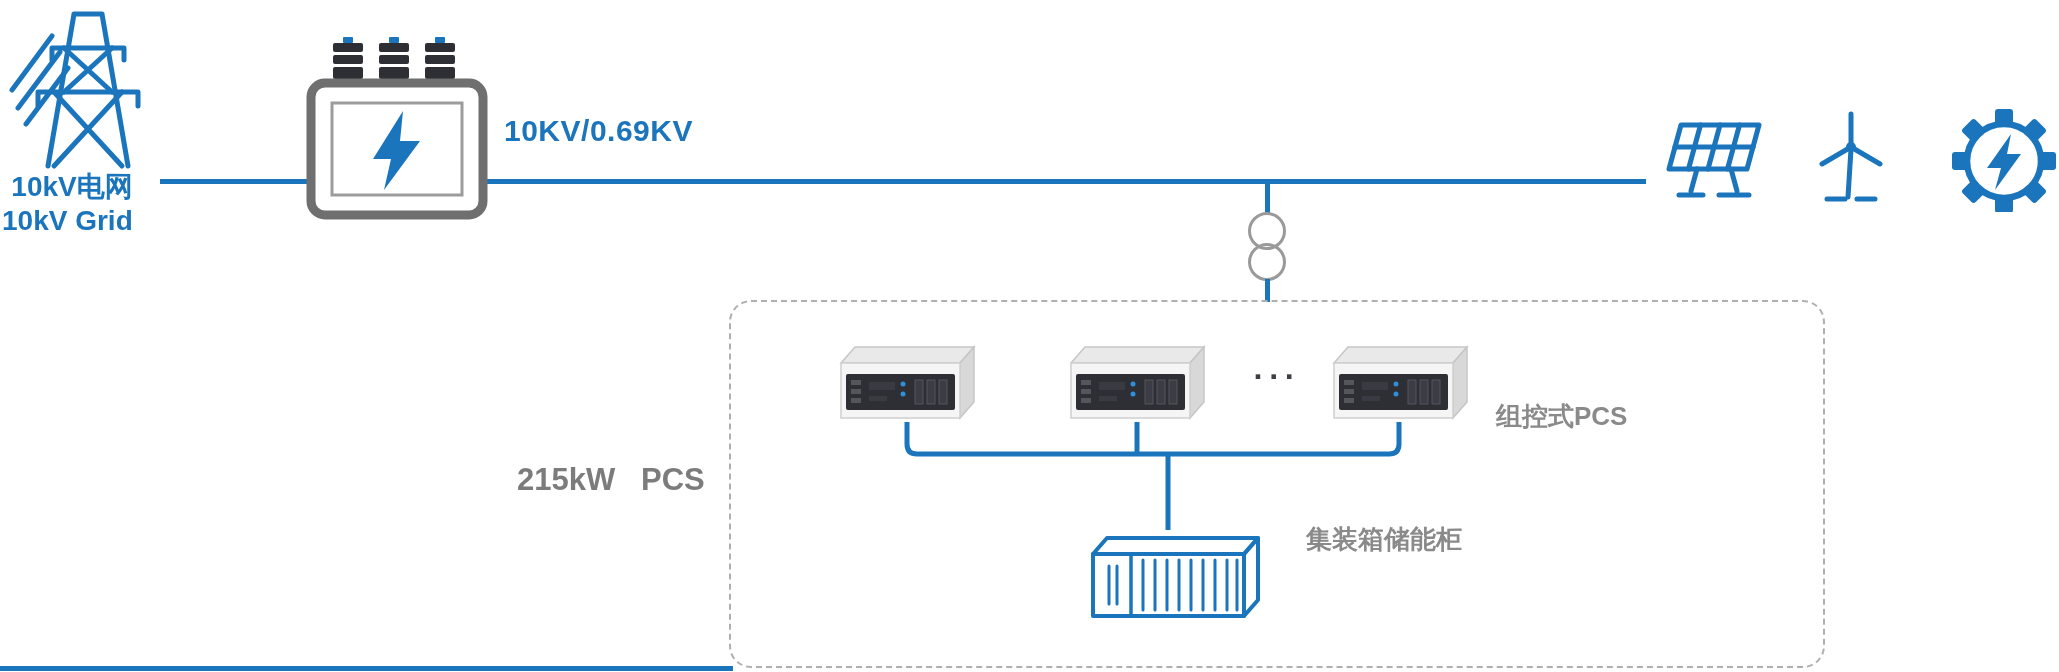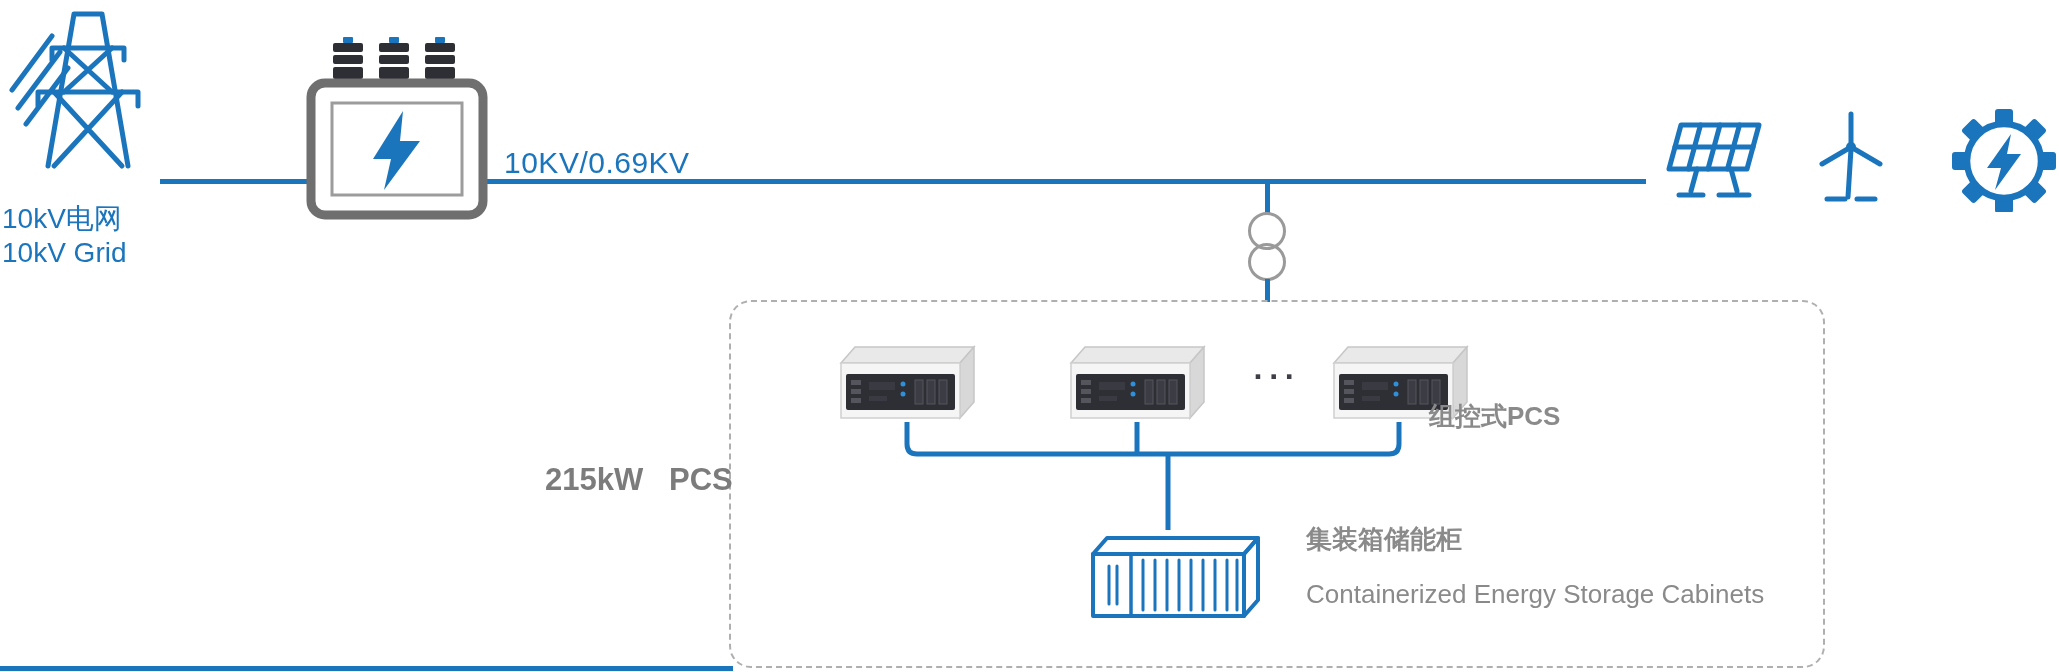--- a/index.html
+++ b/index.html
@@ -9,48 +9,48 @@
     --dark:#2E2E35;
   }
   *{margin:0;padding:0;box-sizing:border-box;}
   body{font-family:"Liberation Sans","DejaVu Sans",sans-serif;background:#fff;}
   #stage{position:relative;width:2059px;height:672px;background:#fff;overflow:hidden;}
   .abs{position:absolute;}
   .stroke-blue{stroke:var(--blue);fill:none;}
   .fill-blue{fill:var(--blue);}
   .hline{background:var(--blue);height:5px;}
   .vline{background:var(--blue);width:5px;}
-  .lbl-blue{color:var(--blue);font-weight:normal;margin-top:32px;}
+  .lbl-blue{color:var(--blue);font-weight:bold;}
   .lbl-gray{color:var(--labelgray);}
   .bold{font-weight:bold;}
 
   #grid-icon{left:6px;top:6px;width:164px;height:170px;}
-  #grid-label{left:2px;top:170px;font-size:28px;line-height:34px;}
+  #grid-label{left:2px;top:170px;font-size:28px;line-height:34px;text-align:right;}
   #main-bus{left:160px;top:179px;width:1486px;}
   #transformer-icon{left:306px;top:37px;width:182px;height:183px;}
   #voltage-label{left:504px;top:114px;font-size:30px;letter-spacing:0.5px;}
   #solar-icon{left:1657px;top:121px;width:106px;height:84px;}
   #wind-icon{left:1799px;top:109px;width:105px;height:97px;}
   #gear-icon{left:1951px;top:108px;width:106px;height:104px;}
   #drop-top{left:1265px;top:181px;height:34px;}
   #pt-symbol{left:1245px;top:211px;width:44px;height:72px;}
   #drop-bottom{left:1265px;top:279px;height:23px;}
   #pcs-box{left:729px;top:300px;width:1096px;height:368px;border:2px dashed #AFAFAF;border-radius:22px;}
   .pcs-unit{top:344px;width:140px;height:80px;}
   #pcs-unit-1{left:837px;}
   #pcs-unit-2{left:1067px;}
   #pcs-unit-3{left:1330px;}
   #pcs-ellipsis{left:1238px;top:358px;width:78px;text-align:center;font-size:32px;font-weight:bold;color:#3E3E46;letter-spacing:5px;}
   #pcs-bracket{left:900px;top:422px;width:505px;height:110px;}
-  #group-label-zh{left:1429px;top:399px;font-size:26px;}
+  #group-label-zh{left:1496px;top:399px;font-size:26px;}
   #group-label-en{left:1496px;top:431px;font-size:26px;}
   #container-icon{left:1087px;top:528px;width:177px;height:98px;}
   #storage-label-zh{left:1306px;top:522px;font-size:26px;}
   #storage-label-en{left:1306px;top:579px;font-size:26px;}
-  #capacity-label{left:517px;top:462px;font-size:31px;color:#7C7C7C;white-space:pre;margin-left:28px;}
+  #capacity-label{left:517px;top:462px;font-size:31px;color:#7C7C7C;white-space:pre;}
   #bottom-bus{left:0;top:666px;width:733px;}
 </style>
 </head>
 <body>
 
 <div id="stage">
 
   <svg width="0" height="0" style="position:absolute" aria-hidden="true">
     <symbol id="pcs3d" viewBox="0 0 140 80">
       <polygon points="18,3 137,3 123,19 4,19" fill="#E9E9E9" stroke="#C6C6C6" stroke-width="1.5"></polygon>
@@ -173,19 +173,18 @@
     <g class="stroke-blue" stroke-linejoin="round" stroke-linecap="round">
       <polygon points="6,26 20,10 171,10 157,26" stroke-width="4"></polygon>
       <polygon points="157,26 171,10 171,72 157,88" stroke-width="4"></polygon>
       <rect x="6" y="26" width="151" height="62" stroke-width="4"></rect>
       <path d="M44,26 V88" stroke-width="3.5"></path>
       <path d="M22,38 V76 M30,38 V76" stroke-width="3"></path>
       <path d="M56,32 V82 M68,32 V82 M80,32 V82 M92,32 V82 M104,32 V82 M116,32 V82 M128,32 V82 M140,32 V82 M150,32 V82" stroke-width="3"></path>
     </g>
   </svg>
   <div id="storage-label-zh" class="abs lbl-gray bold">集装箱储能柜</div>
-  <div id="storage-label-en" class="abs lbl-gray">Containerized Energy Storage Cabinets</div>
 
   <div id="capacity-label" class="abs bold">215kW   PCS</div>
 
   <div id="bottom-bus" class="abs hline"></div>
 
 </div>
 
 </body></html>

